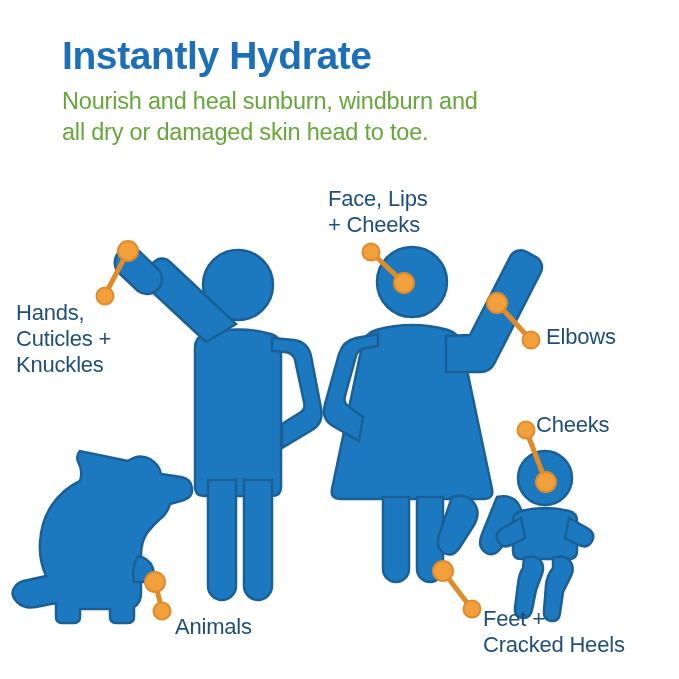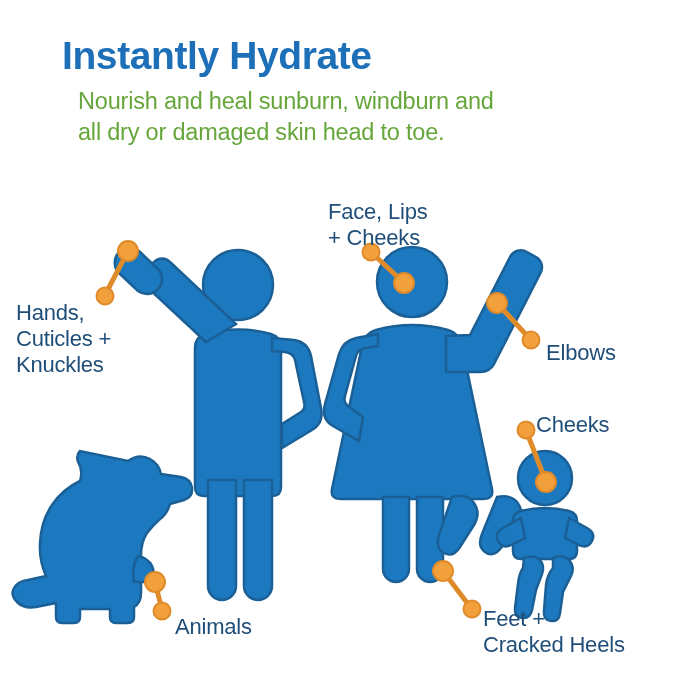--- a/index.html
+++ b/index.html
@@ -25,21 +25,21 @@
   #title {
     font-size: 39px;
     font-weight: bold;
     color: #1d70b7;
     letter-spacing: -0.4px;
     line-height: 1.05;
     margin: 0;
     white-space: nowrap;
   }
   #subtitle {
-    margin: 9px 0 0 16px;
+    margin: 9px 0 0 0;
     font-size: 23.5px;
     color: #66a63a;
     line-height: 1.32;
     letter-spacing: -0.2px;
     white-space: pre-line;
   }
   #art {
     position: absolute;
     left: 0;
     top: 0;
@@ -48,22 +48,22 @@
   }
   .label {
     position: absolute;
     color: #1f4e79;
     font-size: 22px;
     line-height: 1.18;
     white-space: pre-line;
     letter-spacing: -0.2px;
   }
   #label-hands     { left: 16px;  top: 300px; }
-  #label-face      { left: 328px; top: 186px; text-align: left; margin-top: 13px; }
-  #label-elbows    { left: 546px; top: 324px; margin-top: 16px; }
+  #label-face      { left: 328px; top: 186px; text-align: left; }
+  #label-elbows    { left: 546px; top: 324px; }
   #label-babies    { left: 536px; top: 412px; }
   #label-animals   { left: 175px; top: 614px; }
   #label-feet      { left: 483px; top: 606px; }
 </style>
 </head>
 <body>
 
 <div id="page">
 
   <div id="headline">

